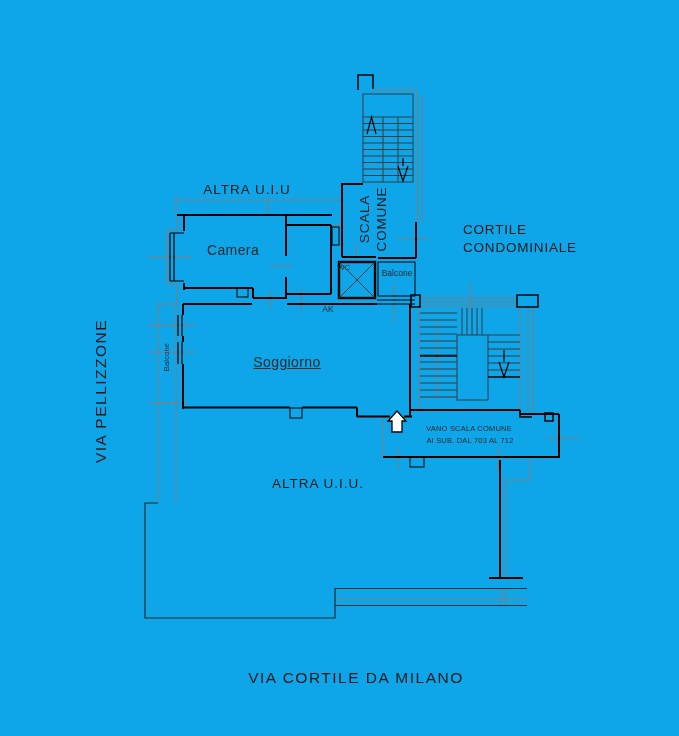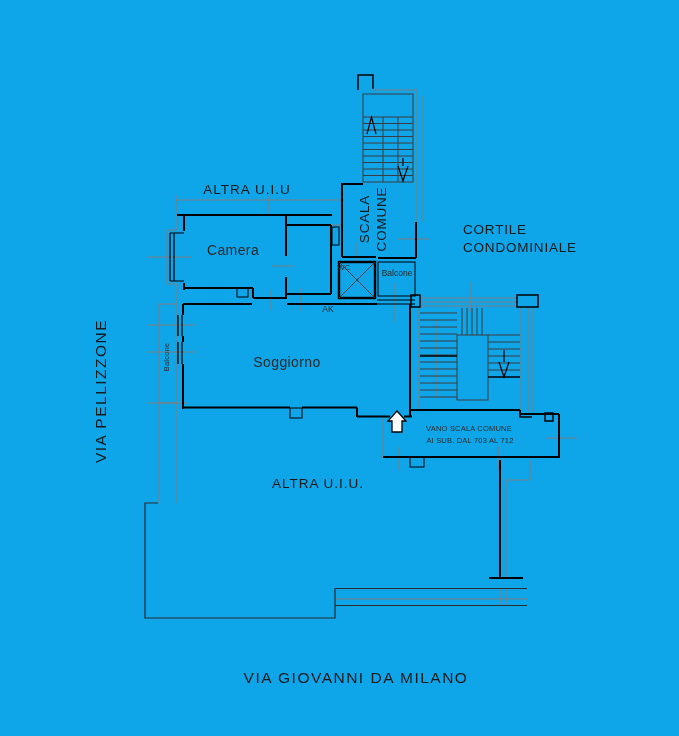--- a/index.html
+++ b/index.html
@@ -146,24 +146,24 @@
   </div>
 
   <div class="lbl small" style="left:397px;top:274px;">Balcone</div>
 
   <div class="lbl cortile" style="left:463px;top:239px;">
     <div>CORTILE</div>
     <div>CONDOMINIALE</div>
   </div>
 
   <div class="lbl small" style="left:328px;top:310px;">AK</div>
-  <div class="lbl room" style="left:287px;top:362px;">Soggiorno</div>
+  <div class="lbl room" style="left:287px;top:362px;text-decoration:underline;">Soggiorno</div>
   <div class="lbl rot tiny" style="left:167px;top:357px;">Balcone</div>
 
   <div class="lbl tiny" style="left:469px;top:429px;">VANO SCALA COMUNE</div>
   <div class="lbl tiny" style="left:470px;top:441px;">AI SUB. DAL 703 AL 712</div>
 
   <div class="lbl big" style="left:318px;top:484px;">ALTRA U.I.U.</div>
 
   <div class="lbl rot street" style="left:101px;top:391px;">VIA PELLIZZONE</div>
-  <div class="lbl street" style="left:356px;top:678px;">VIA GIOVANNI DA MILANO</div>
+  <div class="lbl street" style="left:356px;top:678px;">VIA CORTILE DA MILANO</div>
 
 </div>
 
 </body></html>

